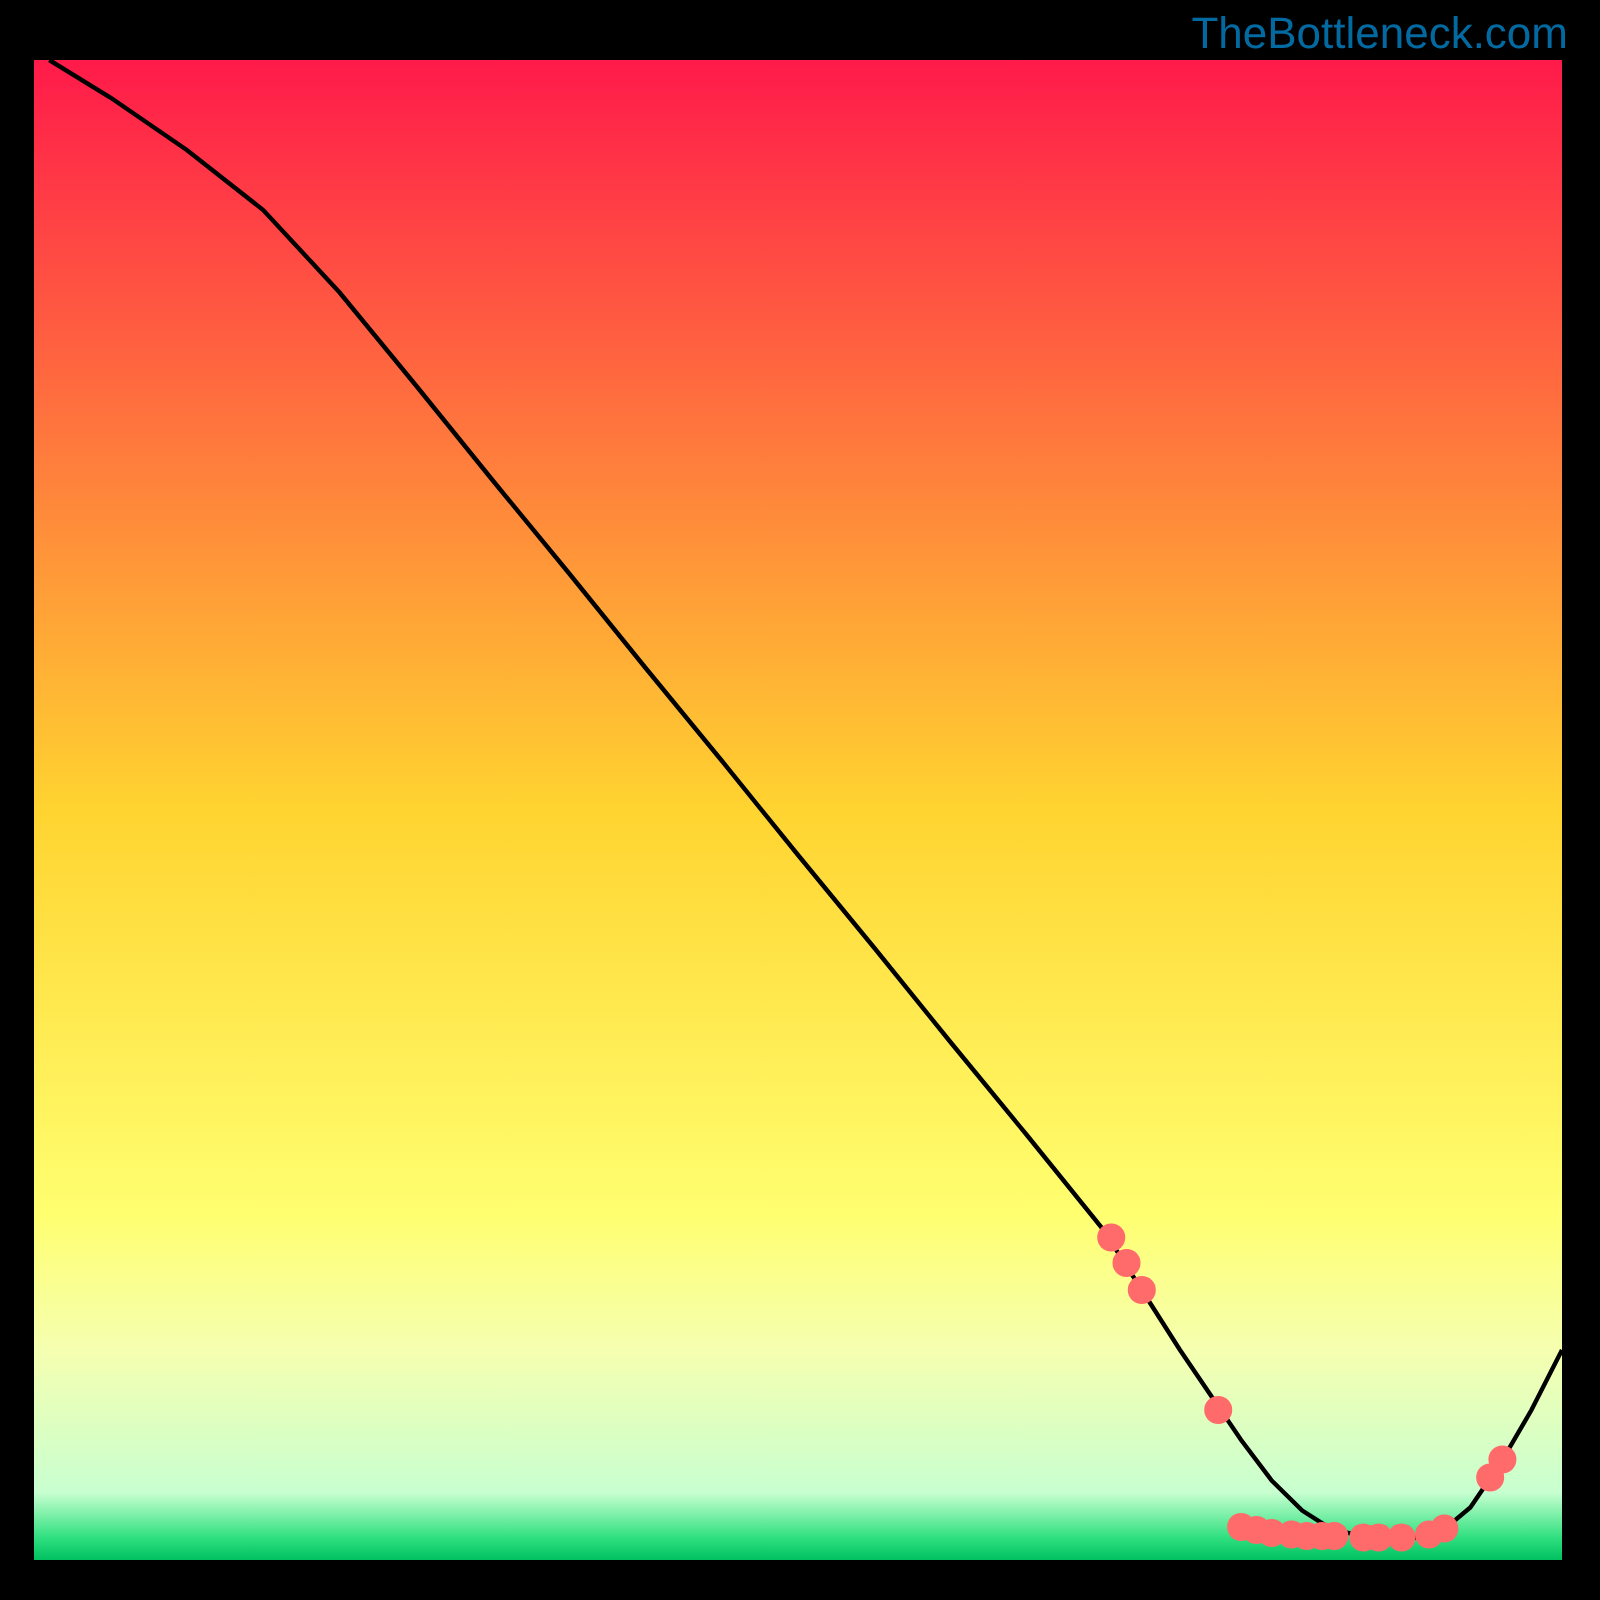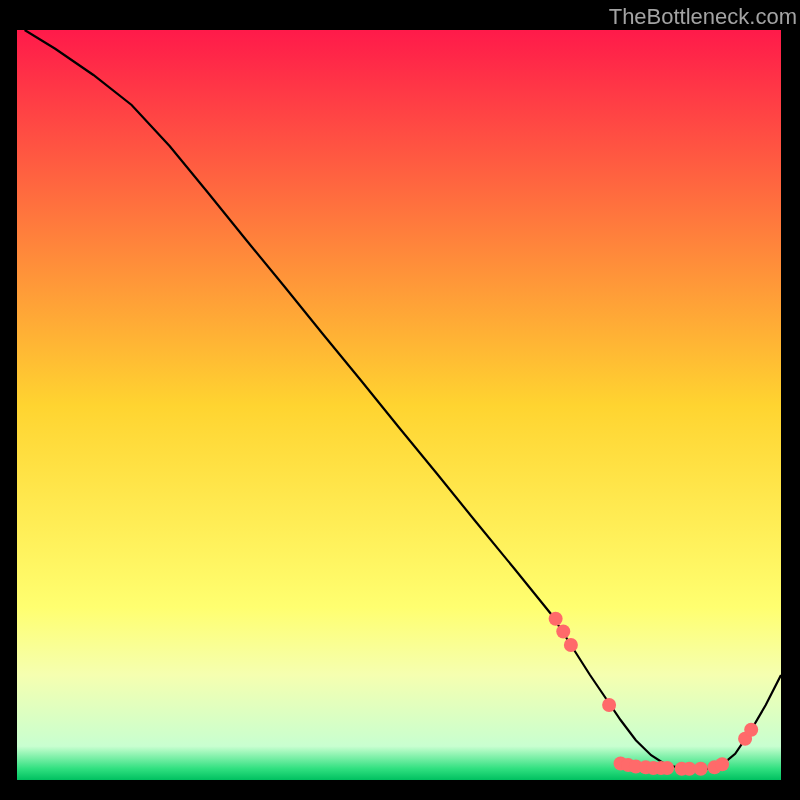--- a/index.html
+++ b/index.html
@@ -7,22 +7,22 @@
     padding: 0;
     background: #000;
     width: 800px;
     height: 800px;
     position: relative;
     font-family: Arial, sans-serif;
   }
   .watermark {
     position: absolute;
     top: 4px;
-    right: 3px;
-    color: #a3a3a3;
+    right: 16px;
+    color: #0369a1;
     font-size: 22px;
     font-weight: 500;
     z-index: 10;
   }
   .plot {
     position: absolute;
     left: 17px;
     top: 30px;
     width: 764px;
     height: 750px;

